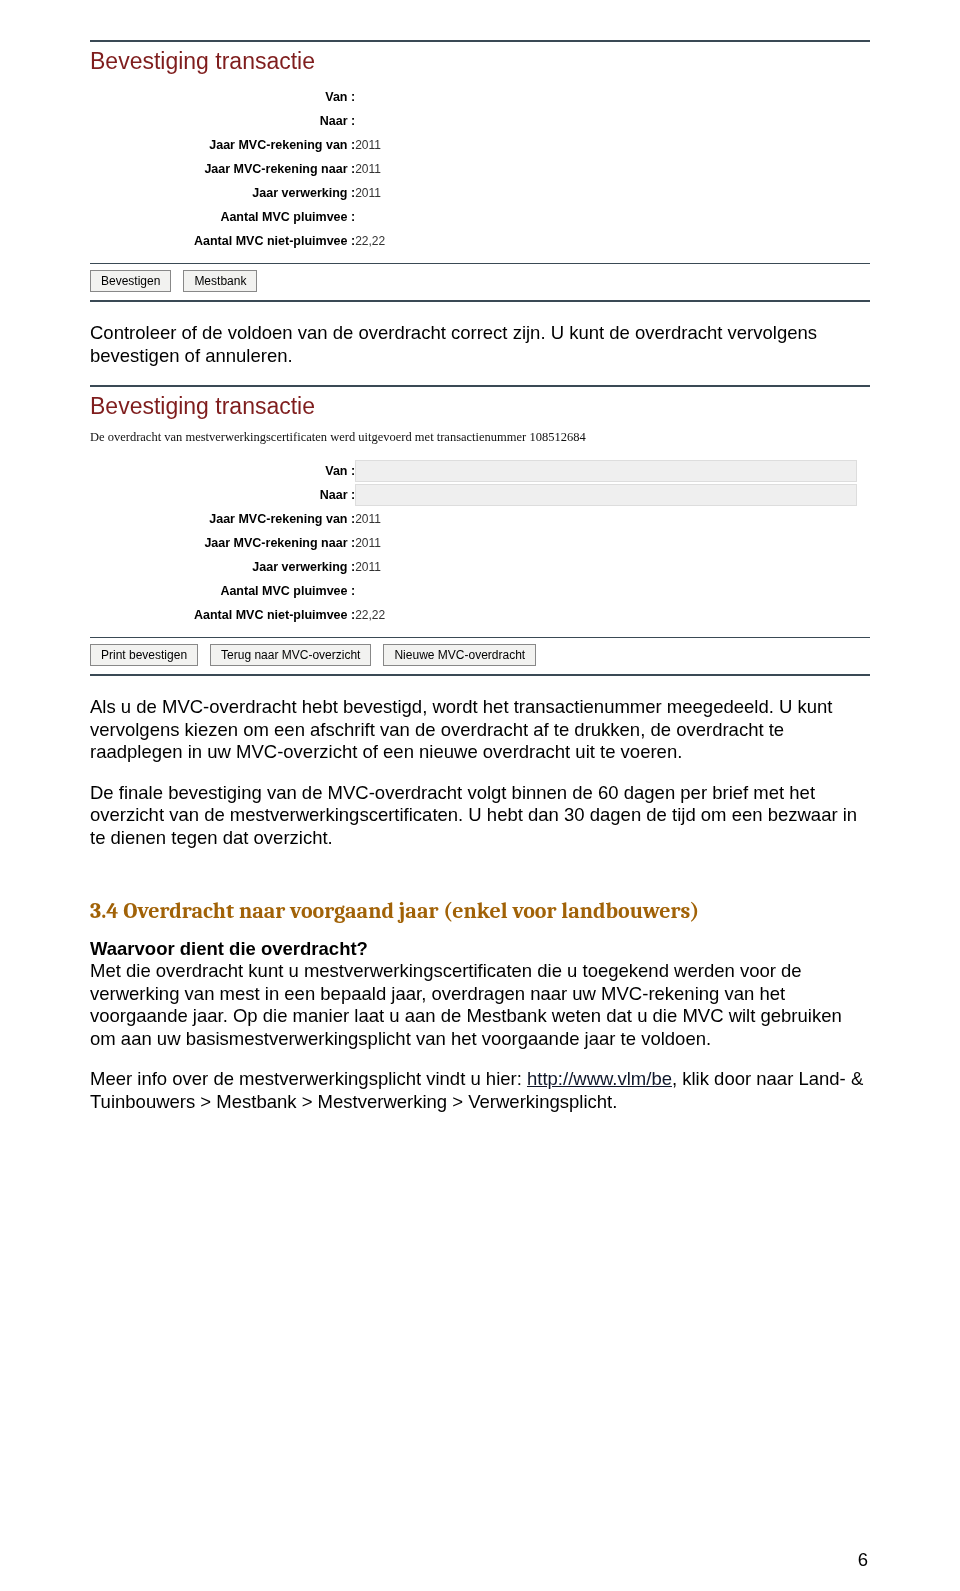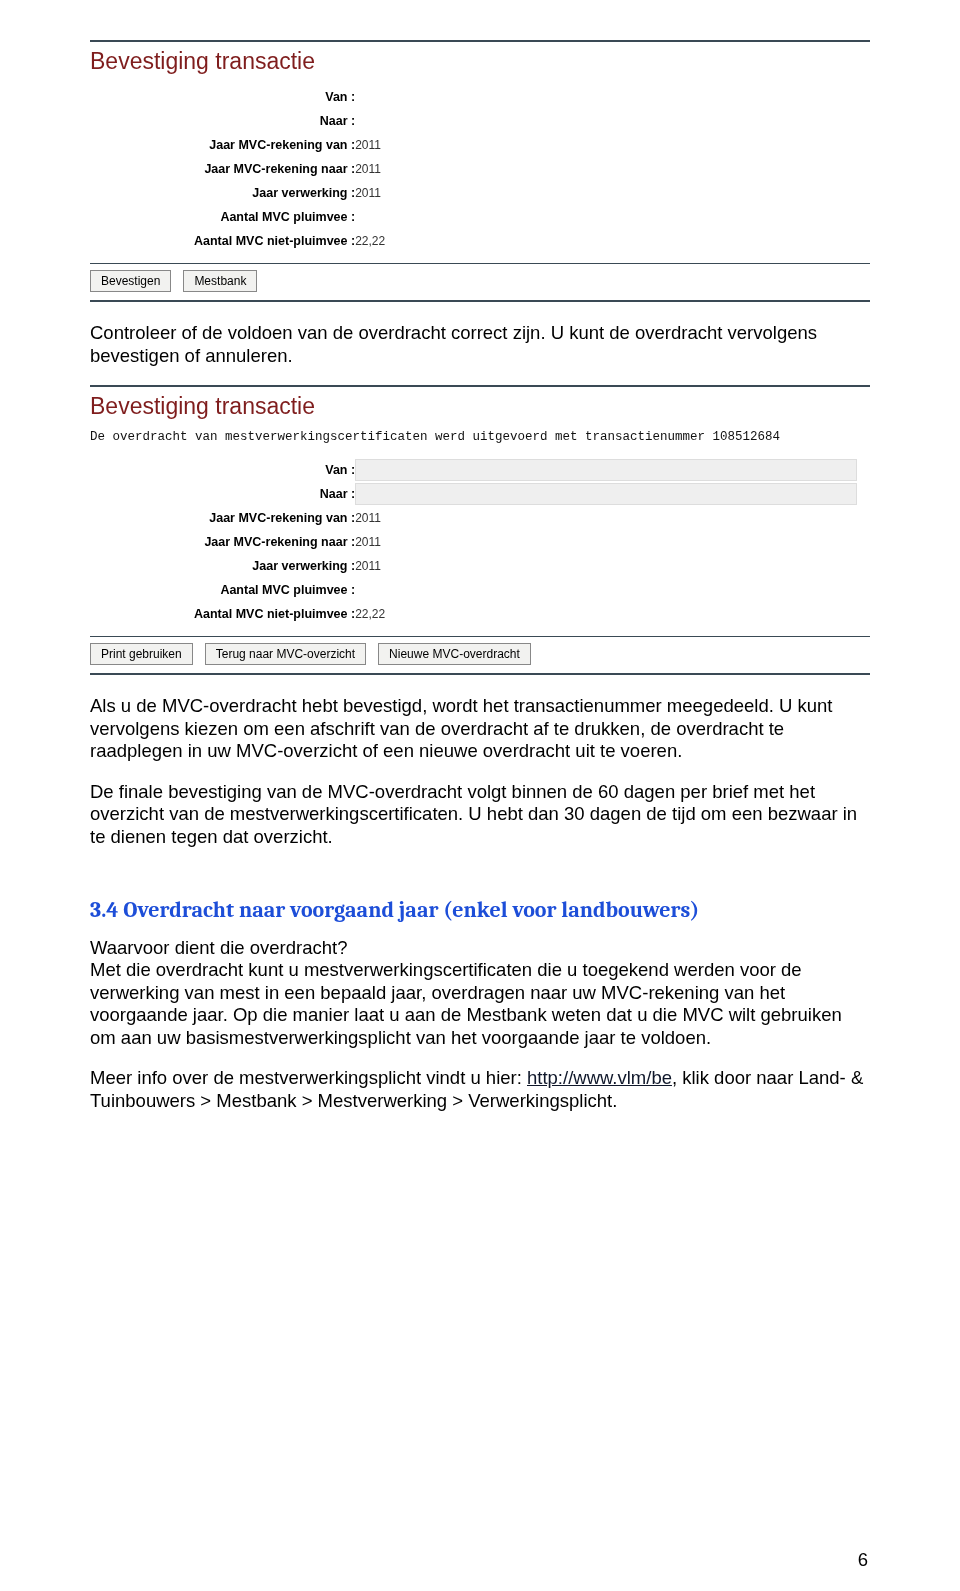--- a/index.html
+++ b/index.html
@@ -27,21 +27,21 @@
     padding-top: 6px;
     margin-bottom: 20px;
   }
   .panel-title {
     color: #7f1d1d;
     font-size: 23px;
     font-family: Verdana, Arial, sans-serif;
     margin-bottom: 10px;
   }
   .panel-intro {
-    font-family: Liberation Mono, monospace;
+    font-family: Liberation Serif, serif;
     font-size: 12.5px;
     margin-bottom: 14px;
     color: #111;
   }
   .form-table {
     border-collapse: collapse;
     margin-left: 104px;
     margin-bottom: 10px;
   }
   .form-table td {
@@ -93,28 +93,28 @@
     background: #f2f2f0;
     border: 1px solid #888;
     cursor: pointer;
   }
   .body-text {
     font-size: 18.5px;
     line-height: 1.22;
     margin: 18px 0;
   }
   .section-heading {
-    color: #1d4ed8;
+    color: #a16207;
     font-family: "Cambria", "Times New Roman", serif;
     font-size: 22px;
     font-weight: bold;
     margin: 48px 0 14px 0;
   }
   .q-bold {
-    font-weight: normal;
+    font-weight: bold;
   }
   a.link {
     color: #0f172a;
     text-decoration: underline;
     cursor: pointer;
   }
   .page-number {
     position: absolute;
     right: 92px;
     bottom: 20px;
@@ -204,21 +204,21 @@
         <td class="form-label">Aantal MVC pluimvee</td>
         <td class="form-val"></td>
       </tr>
       <tr>
         <td class="form-label">Aantal MVC niet-pluimvee</td>
         <td class="form-val">22,22</td>
       </tr>
     </tbody>
         </table>
     <div class="btn-row no-top-border">
-      <button class="ui-btn">Print gebruiken</button>
+      <button class="ui-btn">Print bevestigen</button>
       <button class="ui-btn">Terug naar MVC-overzicht</button>
       <button class="ui-btn">Nieuwe MVC-overdracht</button>
     </div>
   </div>
 
   <div class="body-text">Als u de MVC-overdracht hebt bevestigd, wordt het transactienummer meegedeeld. U kunt vervolgens kiezen om een afschrift van de overdracht af te drukken, de overdracht te raadplegen in uw MVC-overzicht of een nieuwe overdracht uit te voeren.</div>
   <div class="body-text">De finale bevestiging van de MVC-overdracht volgt binnen de 60 dagen per brief met het overzicht van de mestverwerkingscertificaten. U hebt dan 30 dagen de tijd om een bezwaar in te dienen tegen dat overzicht.</div>
 
   <div class="section-heading">3.4 Overdracht naar voorgaand jaar (enkel voor landbouwers)</div>
 

